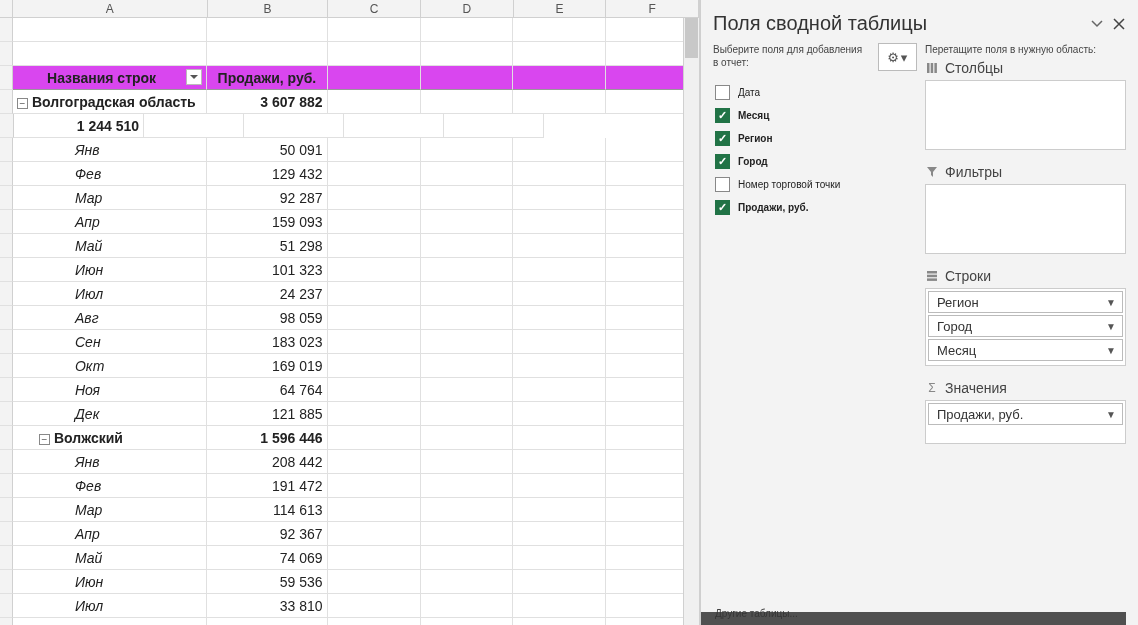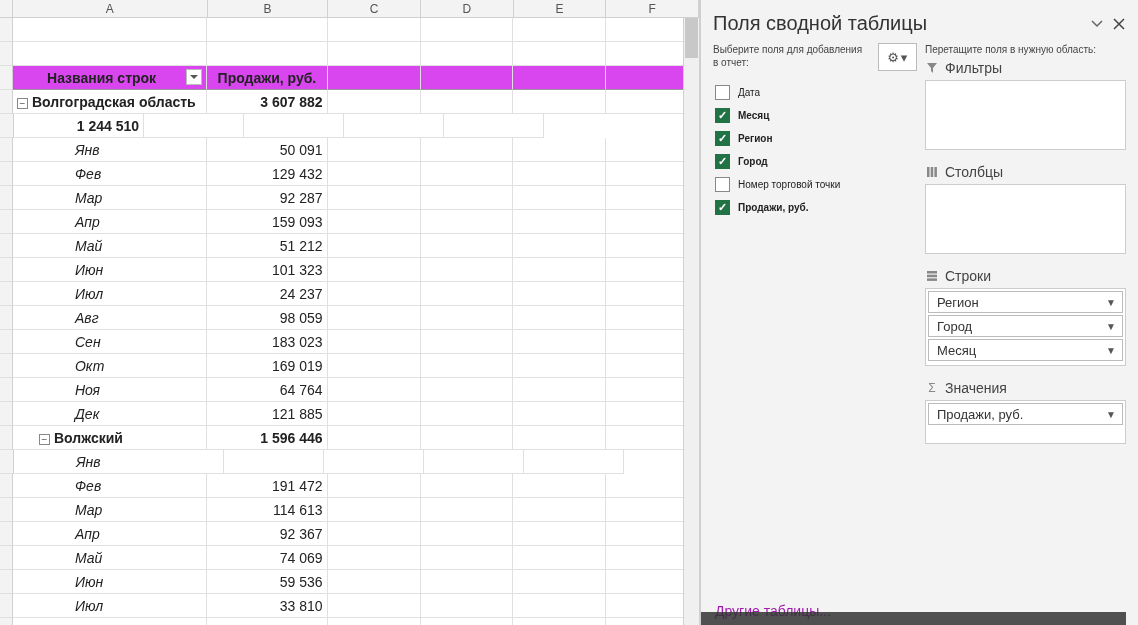--- a/index.html
+++ b/index.html
@@ -193,21 +193,21 @@
     background:#fff;
     display:inline-flex; align-items:center; justify-content:center;
     font-size:11px; color:#fff;
   }
   .cb.checked {
     background:#217346; border-color:#217346;
   }
   .cb.checked::after { content:'✓'; font-weight:700; }
   .field.active .lbl { font-weight:700; }
   .other-tables {
-    font-size:14px; color:#a21caf;
+    font-size:10px; color:#404040;
     padding:6px 2px;
   }
   .drop-section {
     margin-bottom: 10px;
   }
   .drop-section .sec-hdr {
     display:flex; align-items:center; gap:6px;
     font-size:14px; color:#444;
     padding: 4px 0;
   }
@@ -339,21 +339,21 @@
         <div class="cell colA"><span class="indent2">Апр</span></div>
         <div class="cell colB"><span>159 093</span></div>
         <div class="cell colC"></div>
         <div class="cell colD"></div>
         <div class="cell colE"></div>
         <div class="cell colF"></div>
       </div>
       <div class="row">
         <div class="rowhead"></div>
         <div class="cell colA"><span class="indent2">Май</span></div>
-        <div class="cell colB"><span>51 212</span></div>
+        <div class="cell colB"><span>51 298</span></div>
         <div class="cell colC"></div>
         <div class="cell colD"></div>
         <div class="cell colE"></div>
         <div class="cell colF"></div>
       </div>
       <div class="row">
         <div class="rowhead"></div>
         <div class="cell colA"><span class="indent2">Июн</span></div>
         <div class="cell colB"><span>101 323</span></div>
         <div class="cell colC"></div>
@@ -420,20 +420,21 @@
         <div class="cell colA"><span class="indent1"><span class="expand-btn">−</span><span class="bold">Волжский</span></span></div>
         <div class="cell colB"><span class="bold">1 596 446</span></div>
         <div class="cell colC"></div>
         <div class="cell colD"></div>
         <div class="cell colE"></div>
         <div class="cell colF"></div>
       </div>
       <div class="row">
         <div class="rowhead"></div>
         <div class="cell colA"><span class="indent2">Янв</span></div>
+        <div class="cell colB"><span>208 442</span></div>
         <div class="cell colC"></div>
         <div class="cell colD"></div>
         <div class="cell colE"></div>
         <div class="cell colF"></div>
       </div>
       <div class="row">
         <div class="rowhead"></div>
         <div class="cell colA"><span class="indent2">Фев</span></div>
         <div class="cell colB"><span>191 472</span></div>
         <div class="cell colC"></div>
@@ -547,43 +548,43 @@
           </div>
           <div class="field active">
             <span class="cb checked"></span>
             <span class="lbl">Продажи, руб.</span>
           </div>
         </div>
       <div class="other-tables">Другие таблицы...</div>
     </div>
     <div class="pane-right">
       <div class="hint" style="margin-bottom:0;">Перетащите поля в нужную область:</div>
-
-      <div class="drop-section">
-        <div class="sec-hdr">
-          <span class="sec-icon">
-              <svg width="12" height="12" viewBox="0 0 12 12">
-                <path d="M1 1 H11 L7 6 V11 L5 9 V6 Z" fill="#888"></path>
-              </svg>
-            </span>
-          <span>Фильтры</span>
-        </div>
-        <div class="drop-zone"></div>
-      </div>
 
       <div class="drop-section">
         <div class="sec-hdr">
           <span class="sec-icon">
               <svg width="12" height="12" viewBox="0 0 12 12">
                 <rect x="1" y="1" width="2.5" height="10" fill="#888"></rect>
                 <rect x="4.7" y="1" width="2.5" height="10" fill="#888"></rect>
                 <rect x="8.4" y="1" width="2.5" height="10" fill="#888"></rect>
               </svg>
             </span>
           <span>Столбцы</span>
+        </div>
+        <div class="drop-zone"></div>
+      </div>
+
+      <div class="drop-section">
+        <div class="sec-hdr">
+          <span class="sec-icon">
+              <svg width="12" height="12" viewBox="0 0 12 12">
+                <path d="M1 1 H11 L7 6 V11 L5 9 V6 Z" fill="#888"></path>
+              </svg>
+            </span>
+          <span>Фильтры</span>
         </div>
         <div class="drop-zone"></div>
       </div>
 
       <div class="drop-section">
         <div class="sec-hdr">
           <span class="sec-icon">
               <svg width="12" height="12" viewBox="0 0 12 12">
                 <rect x="1" y="1" width="10" height="2.5" fill="#888"></rect>
                 <rect x="1" y="4.7" width="10" height="2.5" fill="#888"></rect>

